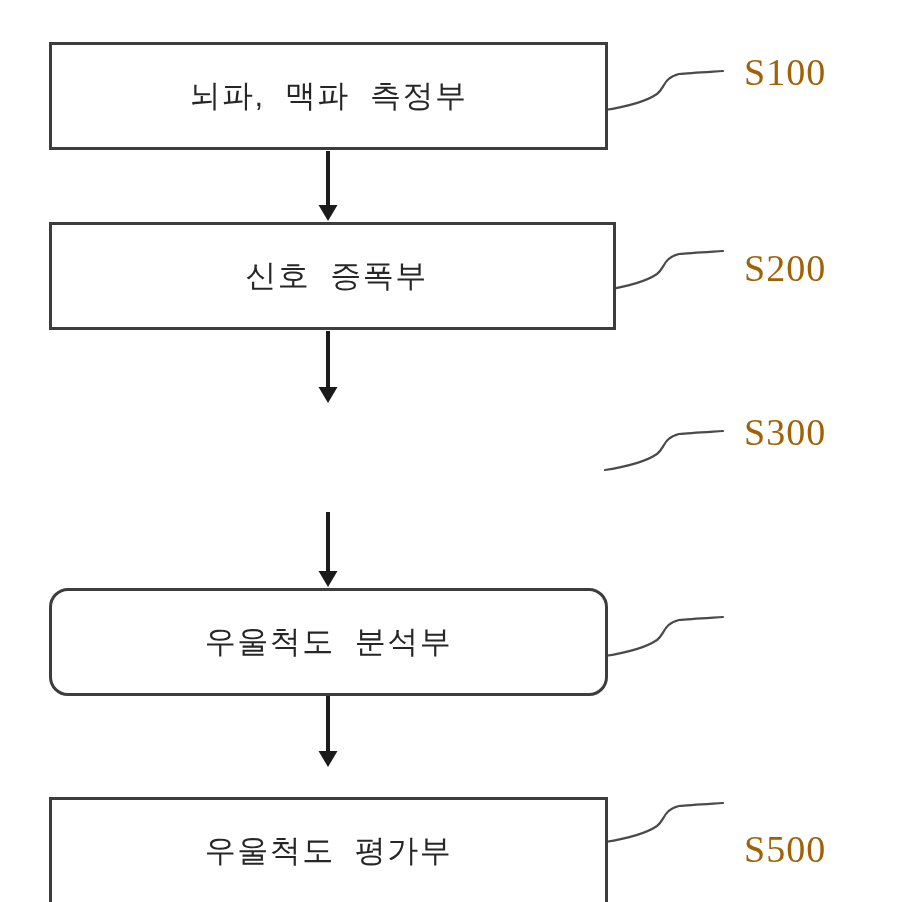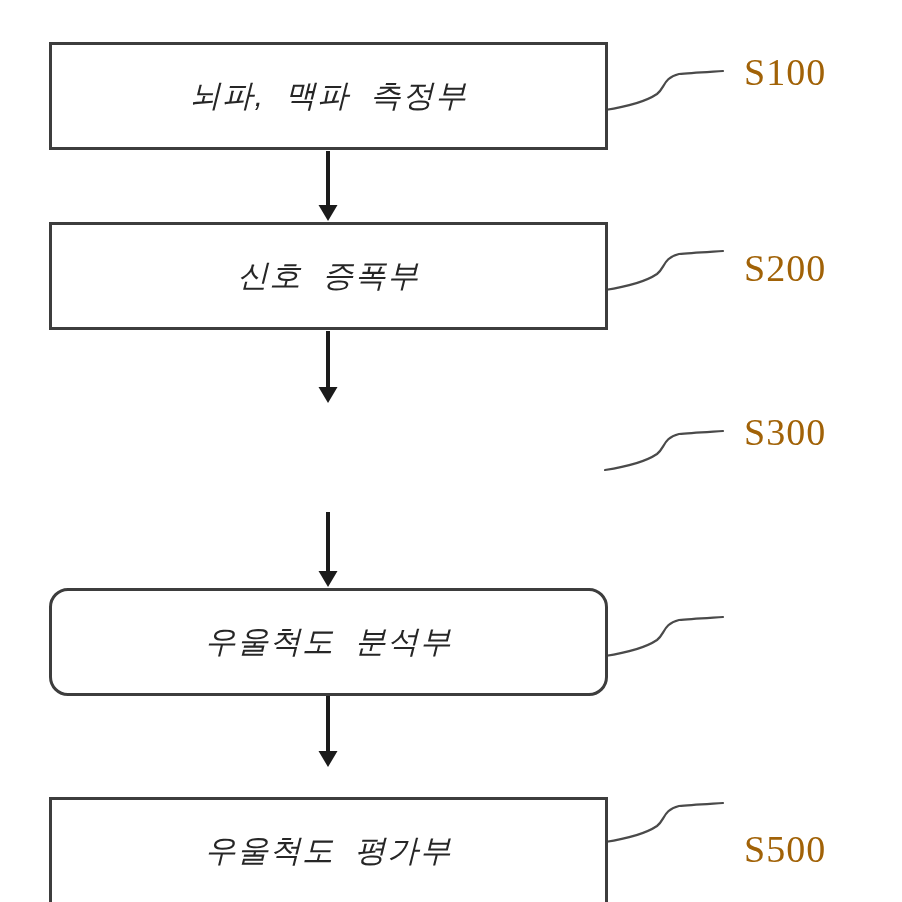--- a/index.html
+++ b/index.html
@@ -33,24 +33,23 @@
     align-items: center;
     justify-content: center;
   }
   .flow-box .box-label {
     font-size: 31px;
     font-weight: 500;
     color: #262626;
     letter-spacing: 1.5px;
     word-spacing: 10px;
     white-space: nowrap;
-    font-style: italic;
   }
   .box-1 { top: 42px;  }
-  .box-2 { top: 222px; }
+  .box-2 { top: 222px; padding-left: 8px; }
   .box-3 { top: 404px; }
   .box-4 { top: 588px; border-radius: 19px; }
   .box-5 { top: 797px; text-align: right; }
 
   .step-label {
     position: absolute;
     left: 744px;
     width: 120px;
     font-family: "Liberation Serif", serif;
     font-size: 38px;

